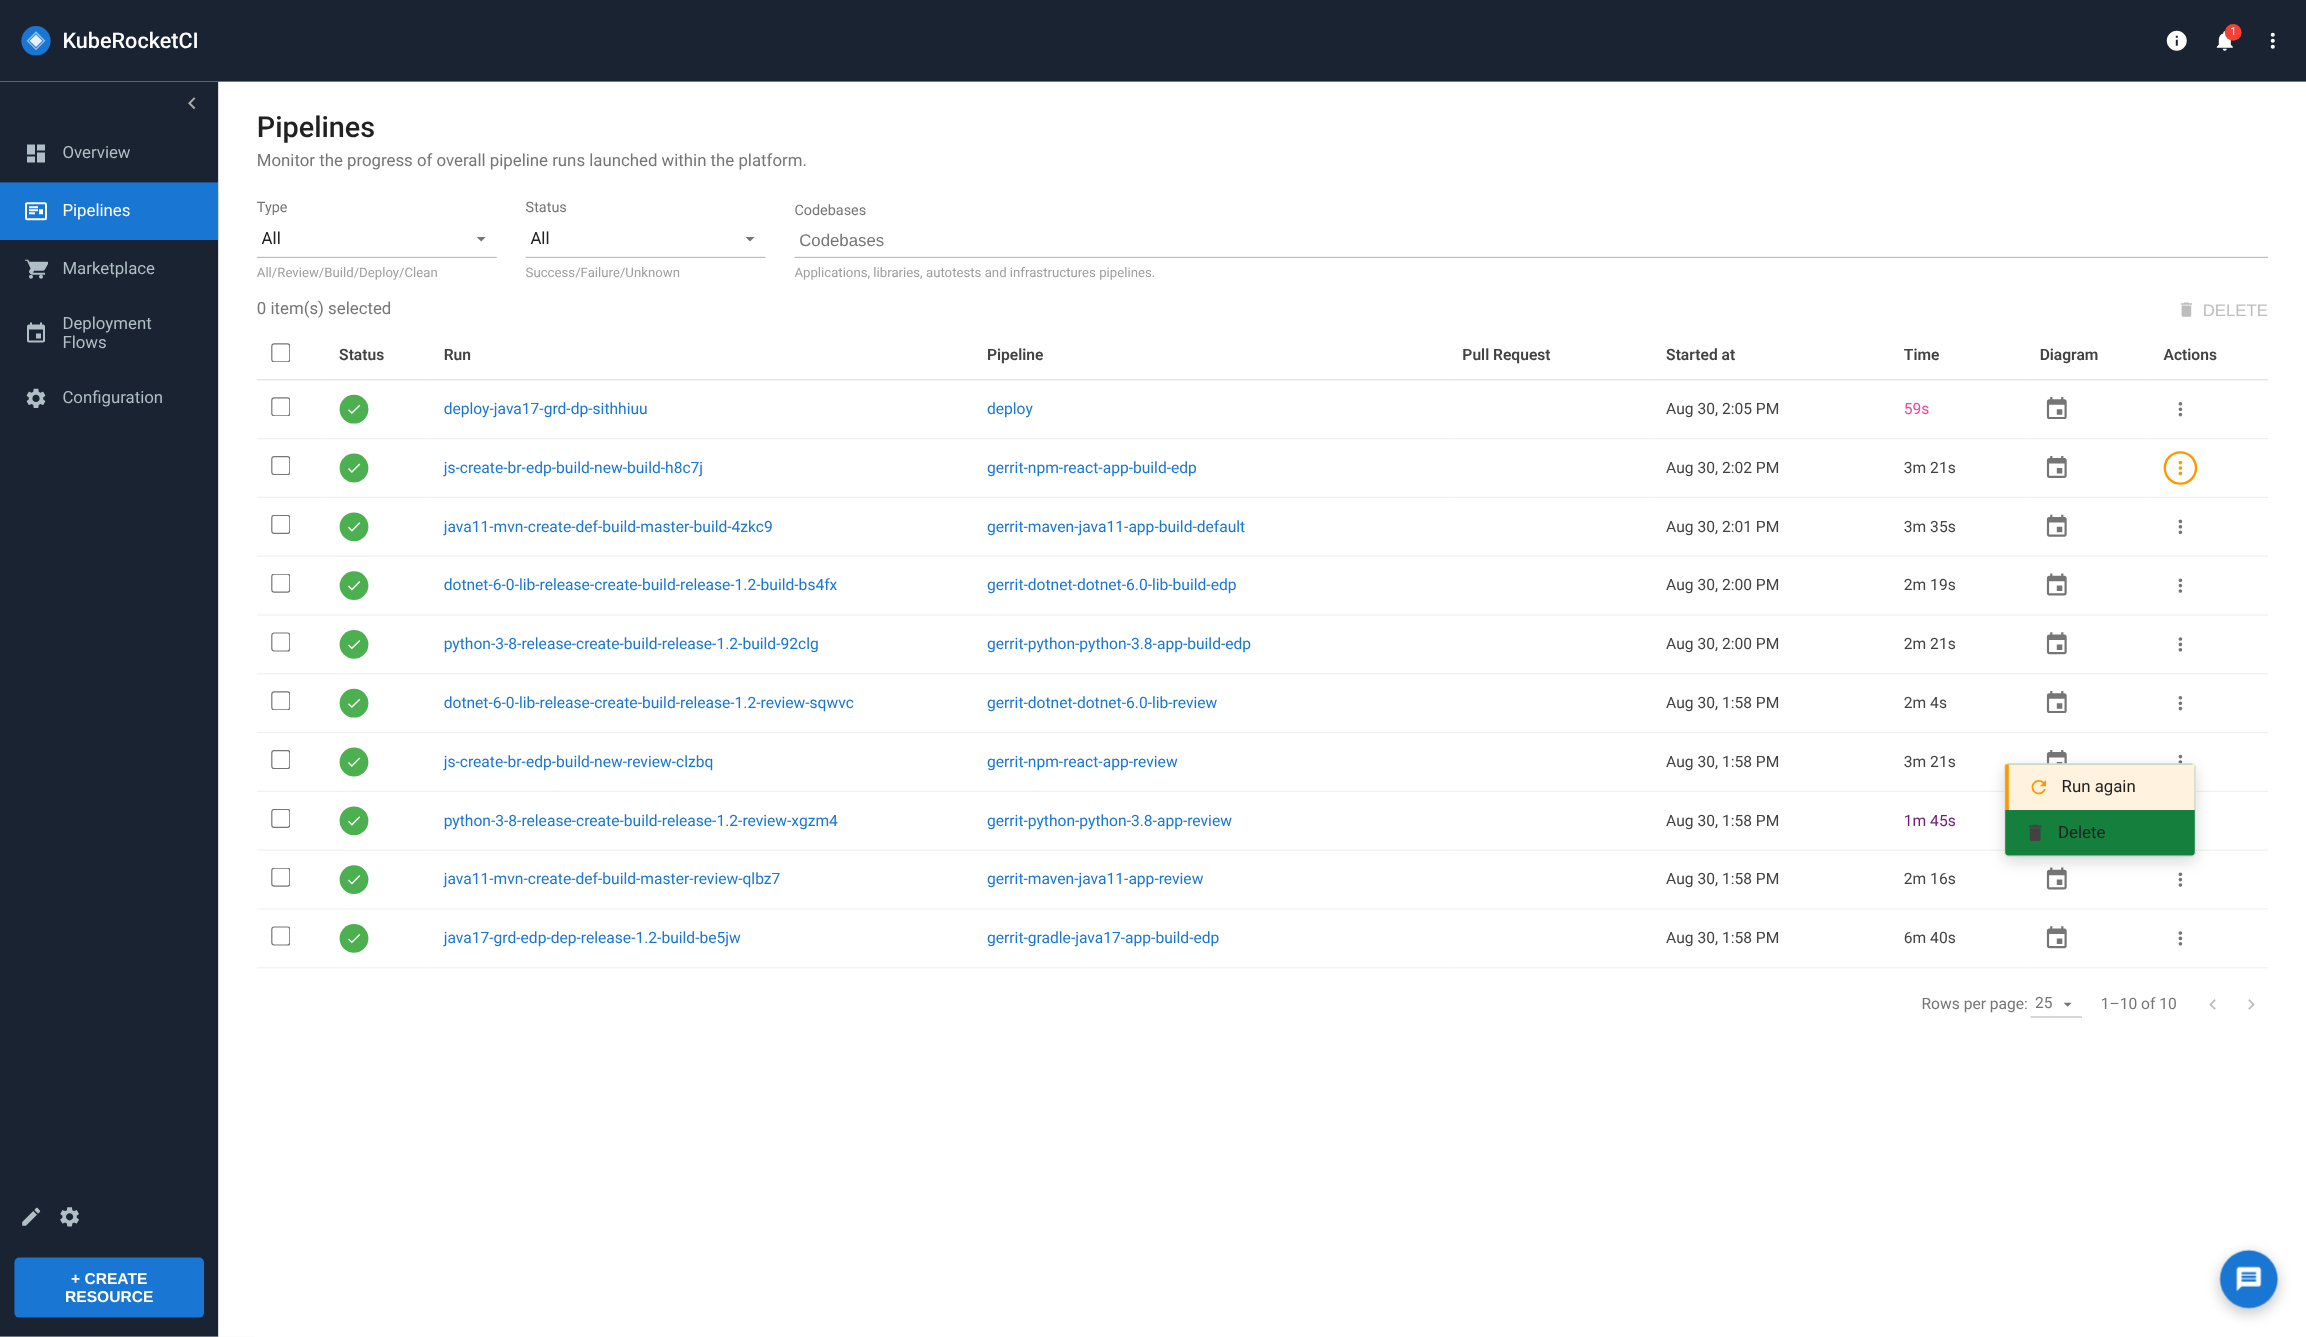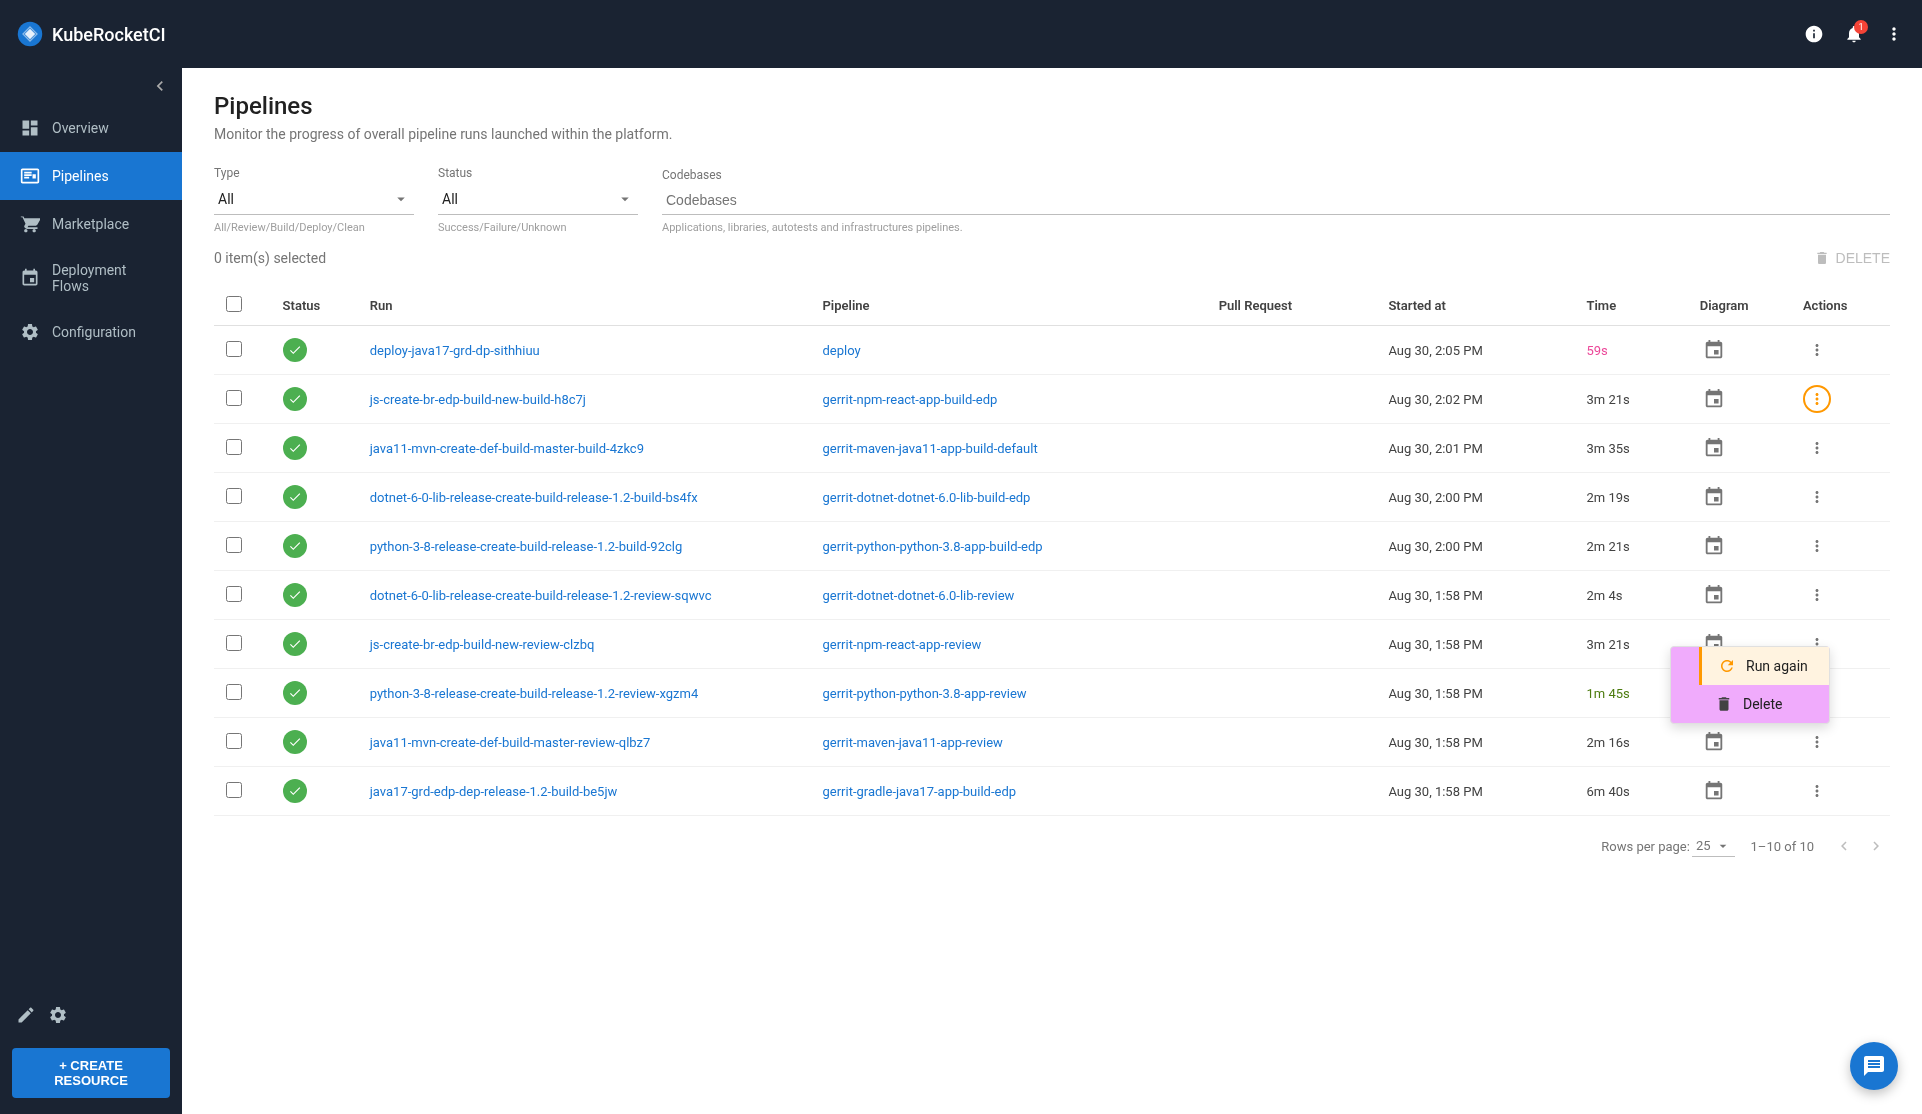--- a/index.html
+++ b/index.html
@@ -139,21 +139,21 @@
       color: #bdbdbd;
       outline: none;
       background: transparent;
     }
 
     
     .table-toolbar {
       display: flex;
       align-items: center;
       justify-content: space-between;
-      margin-bottom: 20px;
+      margin-bottom: 10px;
     }
     .selected-count { color: #757575; font-size: 14px; }
     .delete-btn {
       display: flex;
       align-items: center;
       gap: 6px;
       color: #bdbdbd;
       font-size: 14px;
       cursor: pointer;
       background: none;
@@ -214,29 +214,28 @@
       position: relative;
     }
     .actions-btn.active {
       border: 2px solid #ff9800;
       background: white;
     }
 
     
     .context-menu {
       position: absolute;
-      background: #f0abfc;
+      background: #15803d;
       border: 1px solid #e0e0e0;
       border-radius: 4px;
       box-shadow: 0 4px 12px rgba(0,0,0,0.15);
       z-index: 1000;
       min-width: 160px;
       top: 360px;
       right: 60px;
-      padding-left: 28px;
     }
     .context-menu-item {
       display: flex;
       align-items: center;
       gap: 10px;
       padding: 10px 16px;
       cursor: pointer;
       font-size: 14px;
       color: #212121;
     }
@@ -663,21 +662,21 @@
         <div class="status-check">
           <svg width="14" height="14" viewBox="0 0 24 24" fill="white">
                     <path d="M9 16.17L4.83 12l-1.42 1.41L9 19 21 7l-1.41-1.41z"></path>
                   </svg>
         </div>
       </td>
       <td><a class="run-link" href="#">python-3-8-release-create-build-release-1.2-review-xgzm4</a></td>
       <td><a class="pipeline-link" href="#">gerrit-python-python-3.8-app-review</a></td>
       <td></td>
       <td style="color:#424242;">Aug 30, 1:58 PM</td>
-      <td style="color:#4d7c0f;">1m 45s</td>
+      <td style="color:#701a75;">1m 45s</td>
       <td>
         <div class="diagram-icon">
           <svg width="22" height="22" viewBox="0 0 24 24" fill="#757575">
                     <path d="M17 12h-5v5h5v-5zM16 1v2H8V1H6v2H5c-1.11 0-1.99.9-1.99 2L3 19c0 1.1.89 2 2 2h14c1.1 0 2-.9 2-2V5c0-1.1-.9-2-2-2h-1V1h-2zm3 18H5V8h14v11z"></path>
                   </svg>
         </div>
       </td>
       <td>
         <button class="actions-btn ">
           <svg width="18" height="18" viewBox="0 0 24 24" fill="#757575">

